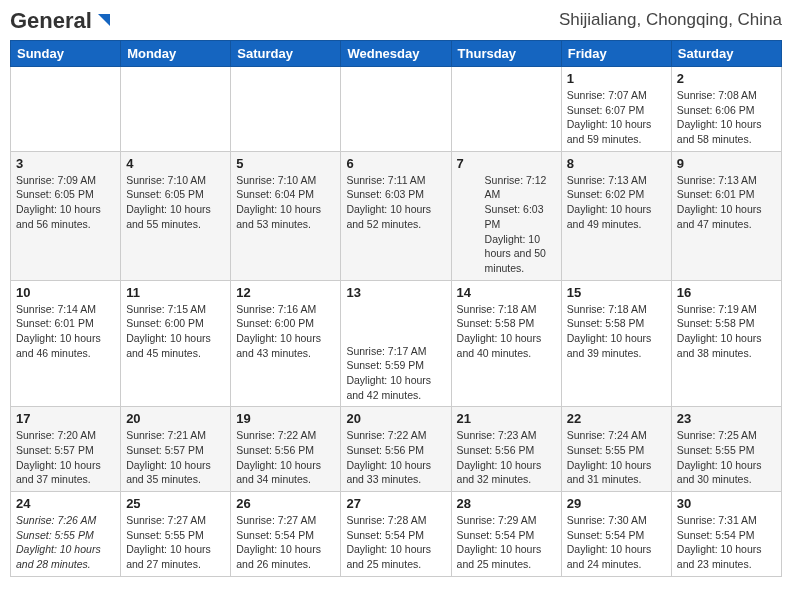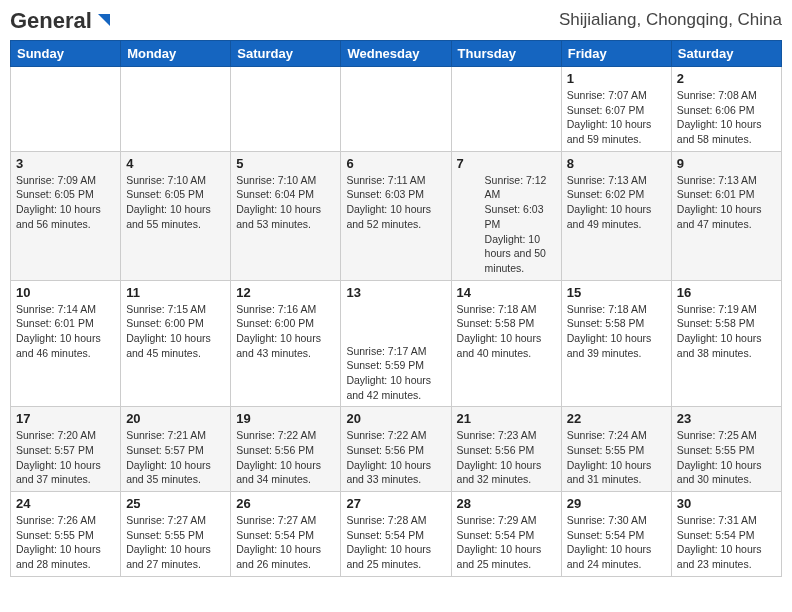--- a/index.html
+++ b/index.html
@@ -265,21 +265,21 @@
         <td>
           <span class="day-number">23</span>
           <div class="day-info" style="white-space: pre-line;">Sunrise: 7:25 AM
 Sunset: 5:55 PM
 Daylight: 10 hours and 30 minutes.</div>
         </td>
       </tr>
       <tr>
         <td>
           <span class="day-number">24</span>
-          <div class="day-info" style="white-space: pre-line;">Sunrise: 7:26 AM
+          <div class="day-info" style="white-space: pre-line; font-style: italic;">Sunrise: 7:26 AM
 Sunset: 5:55 PM
 Daylight: 10 hours and 28 minutes.</div>
         </td>
         <td>
           <span class="day-number">25</span>
           <div class="day-info" style="white-space: pre-line;">Sunrise: 7:27 AM
 Sunset: 5:55 PM
 Daylight: 10 hours and 27 minutes.</div>
         </td>
         <td>

